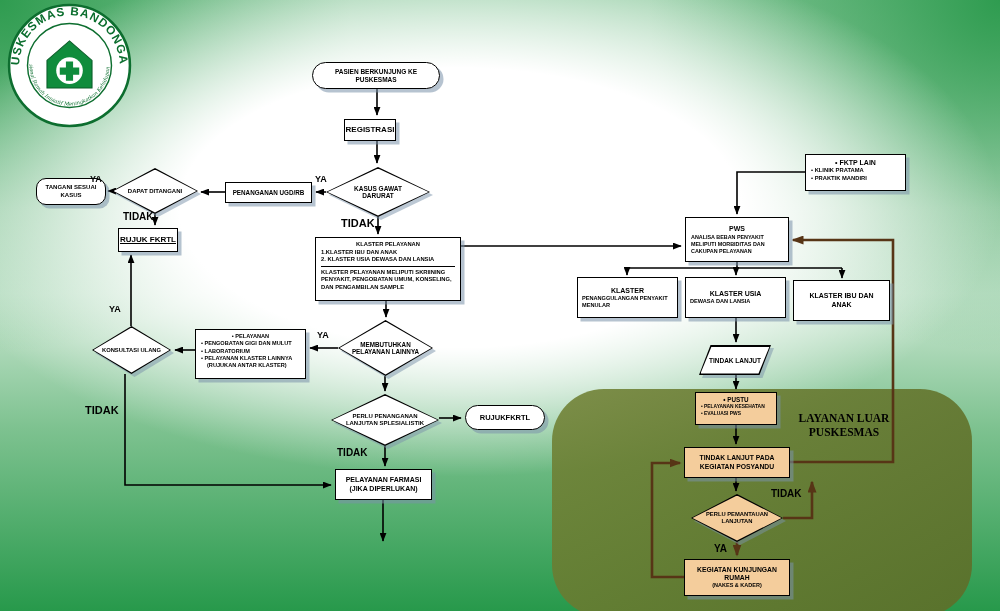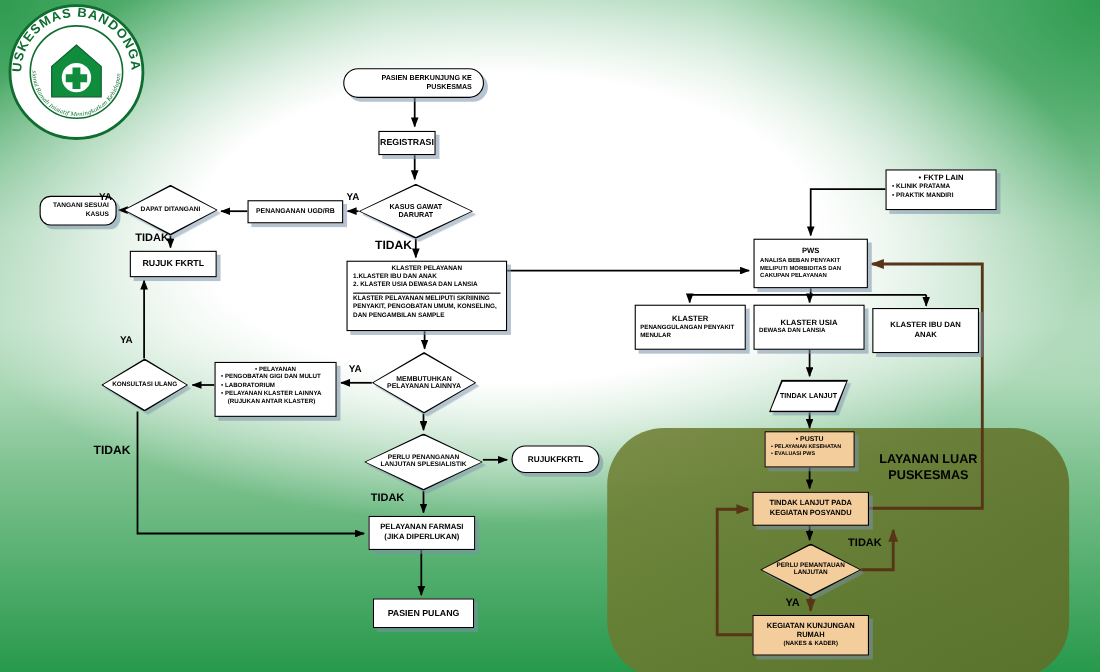--- a/index.html
+++ b/index.html
@@ -16,40 +16,40 @@
   .title{ position:absolute; left:135px; top:6px; width:748px; text-align:center;
           font-size:25px; font-weight:800; letter-spacing:.3px; color:#000; }
   .logo{ position:absolute; left:6px; top:2px; width:127px; height:127px; }
   .wires{ position:absolute; left:0; top:0; width:1000px; height:611px; }
   .olive{ position:absolute; left:552px; top:389px; width:420px; height:228px; border-radius:52px;
           background:linear-gradient(130deg, rgba(112,129,52,.88), rgba(93,111,42,.93)); }
   .node{ position:absolute; background:#fff; border:1px solid #000;
          box-shadow:3.5px 3.5px 0 rgba(122,146,170,.55);
          display:flex; flex-direction:column; align-items:center; justify-content:center;
          text-align:center; font-weight:700; line-height:1.2; color:#000; }
-  .stadium{ border-radius:14px;text-align:right; }
+  .stadium{ border-radius:14px; }
   .orange{ background:#f4cd9c; }
   .leftal{ align-items:flex-start; justify-content:flex-start; text-align:left; padding:3px 5px; }
   .blist div{ padding-left:6px; text-indent:-6px; }
   .blist div::before{ content:"• "; }
   .k-title{ width:100%; text-align:center; }
   .k-note{ border-top:1px solid #000; margin-top:2px; padding-top:2px; width:100%; }
   .elabel{ position:absolute; font-weight:800; color:#000; }
   .diamond,.para{ position:absolute; filter:drop-shadow(3px 3px 0 rgba(122,146,170,.5)); }
   .d-out{ position:absolute; inset:0; background:#000; clip-path:polygon(50% 0,100% 50%,50% 100%,0 50%); }
   .d-in{ position:absolute; inset:1.5px; background:#fff; clip-path:polygon(50% 0,100% 50%,50% 100%,0 50%); }
   .orange-d .d-in{ background:#f4cd9c; }
   .d-label{ position:absolute; inset:6% 12%; display:flex; align-items:center; justify-content:center;
             text-align:center; font-weight:700; line-height:1.15; color:#000; }
   .p-out{ position:absolute; inset:0; background:#000; clip-path:polygon(16% 0,100% 0,84% 100%,0 100%); }
   .p-in{ position:absolute; inset:1.5px; background:#fff; clip-path:polygon(16% 0,100% 0,84% 100%,0 100%); }
   .p-label{ position:absolute; inset:0; display:flex; align-items:center; justify-content:center;
             text-align:center; font-weight:700; }
   .layluar{ position:absolute; left:788px; top:411px; width:112px; text-align:center;
-            font-size:11.5px; font-weight:800; color:#000; line-height:1.25; }
+            font-size:11.5px; font-weight:800; color:#000; line-height:1.25;font-family:Liberation Serif, serif; }
 </style>
 </head>
 <body>
 
 <div class="canvas">
 
   <div class="olive"></div>
 
   <svg class="wires" viewBox="0 0 1000 611">
     <defs>
@@ -133,21 +133,21 @@
   <div class="node" style="left:225px;top:182px;width:87px;height:21px;font-size:6.3px;">PENANGANAN UGD/RB</div>
 
   <div class="diamond" style="left:112px;top:168px;width:86px;height:46px;">
     <div class="d-out"></div>
     <div class="d-in"></div>
     <div class="d-label" style="font-size:6px;">DAPAT DITANGANI</div>
   </div>
 
   <div class="node stadium" style="left:36px;top:178px;width:70px;height:27px;font-size:6px;border-radius:10px;padding:0 6px;">TANGANI SESUAI KASUS</div>
 
-  <div class="node" style="left:118px;top:228px;width:79px;height:24px;font-size:8px;">RUJUK FKRTL</div>
+  <div class="node" style="left:118px;top:228px;width:60px;height:24px;font-size:8px;text-decoration:underline;">RUJUK FKRTL</div>
 
   <div class="node leftal" style="left:315px;top:237px;width:146px;height:64px;font-size:5.8px;line-height:1.3;">
     <div class="k-title">KLASTER PELAYANAN</div>
     <div>1.KLASTER IBU DAN ANAK</div>
     <div>2. KLASTER USIA DEWASA DAN LANSIA</div>
     <div class="k-note">KLASTER PELAYANAN MELIPUTI SKRIINING PENYAKIT, PENGOBATAN UMUM, KONSELING, DAN PENGAMBILAN SAMPLE</div>
   </div>
 
   <div class="diamond" style="left:338px;top:320px;width:95px;height:56px;">
     <div class="d-out"></div>
@@ -171,21 +171,20 @@
   <div class="diamond" style="left:331px;top:394px;width:108px;height:52px;">
     <div class="d-out"></div>
     <div class="d-in"></div>
     <div class="d-label" style="font-size:6px;">PERLU PENANGANAN LANJUTAN SPLESIALISTIK</div>
   </div>
 
   <div class="node stadium" style="left:465px;top:405px;width:80px;height:25px;font-size:7.5px;">RUJUKFKRTL</div>
 
   <div class="node" style="left:335px;top:469px;width:97px;height:31px;font-size:7px;padding:0 6px;">PELAYANAN FARMASI (JIKA DIPERLUKAN)</div>
 
-  <div class="node" style="left:339px;top:544px;width:92px;height:27px;font-size:8px;">PASIEN PULANG</div>
 
   <div class="node leftal blist" style="left:805px;top:154px;width:101px;height:37px;font-size:5.8px;line-height:1.3;">
     <div class="k-title" style="font-size:7px;padding-left:0;text-indent:0;">FKTP LAIN</div>
     <div>KLINIK PRATAMA</div>
     <div>PRAKTIK MANDIRI</div>
   </div>
 
   <div class="node" style="left:685px;top:217px;width:104px;height:45px;font-size:5.4px;padding:2px 5px;line-height:1.3;">
     <div style="font-size:7px;">PWS</div>
     <div style="text-align:left;width:100%;">ANALISA BEBAN PENYAKIT MELIPUTI MORBIDITAS DAN CAKUPAN PELAYANAN</div>

